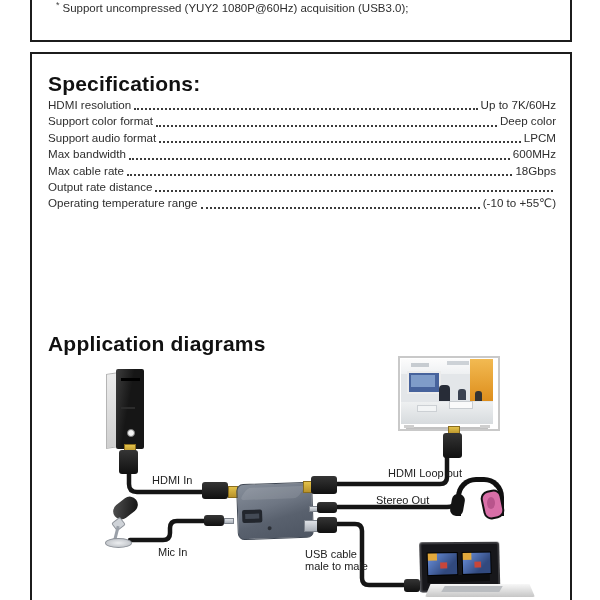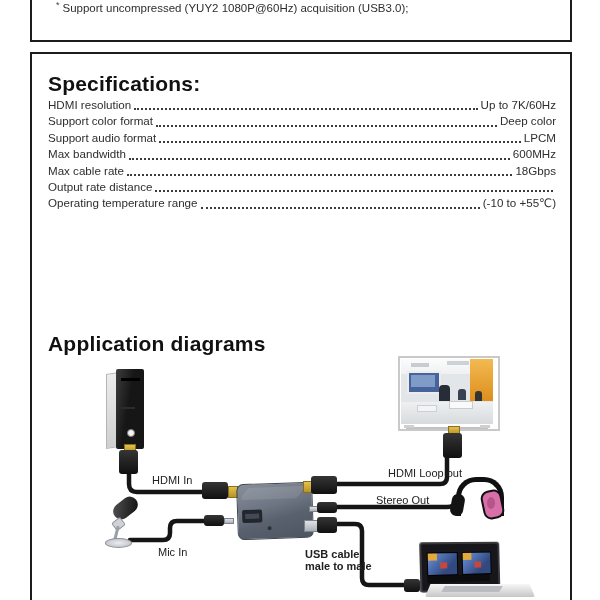--- a/index.html
+++ b/index.html
@@ -296,17 +296,17 @@
       <div class="bar"></div>
     </div>
     <div class="base"></div>
     <div class="kb"></div>
   </div>
 
   <div class="dlabel" style="left:152px;top:475px;">HDMI In</div>
   <div class="dlabel" style="left:158px;top:547px;">Mic In</div>
   <div class="dlabel" style="left:351px;top:468px;margin-left:37px;">HDMI Loop out</div>
   <div class="dlabel" style="left:376px;top:495px;">Stereo Out</div>
-  <div class="dlabel" style="left:305px;top:549px;font-weight:bold;">
+  <div class="dlabel" style="left:305px;top:549px;">
     <span style="position:static;display:block;">USB cable</span>
     <span style="position:static;display:block;">male to male</span>
   </div>
 </div>
 
 </body></html>

